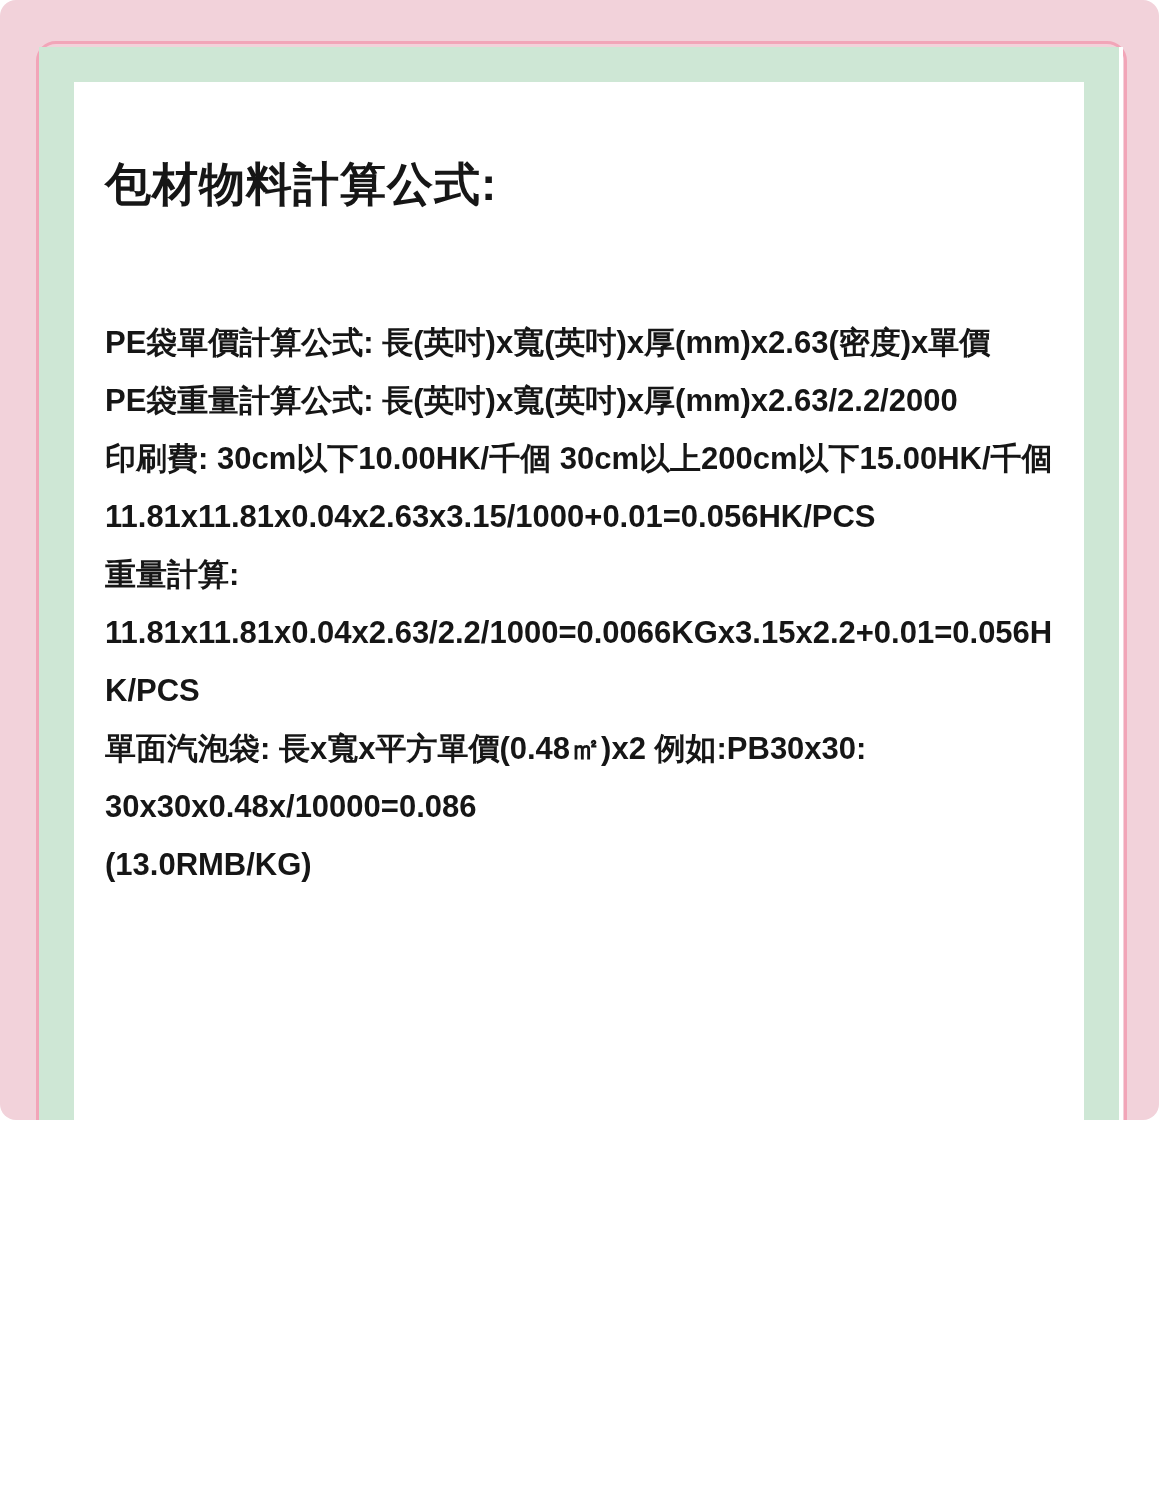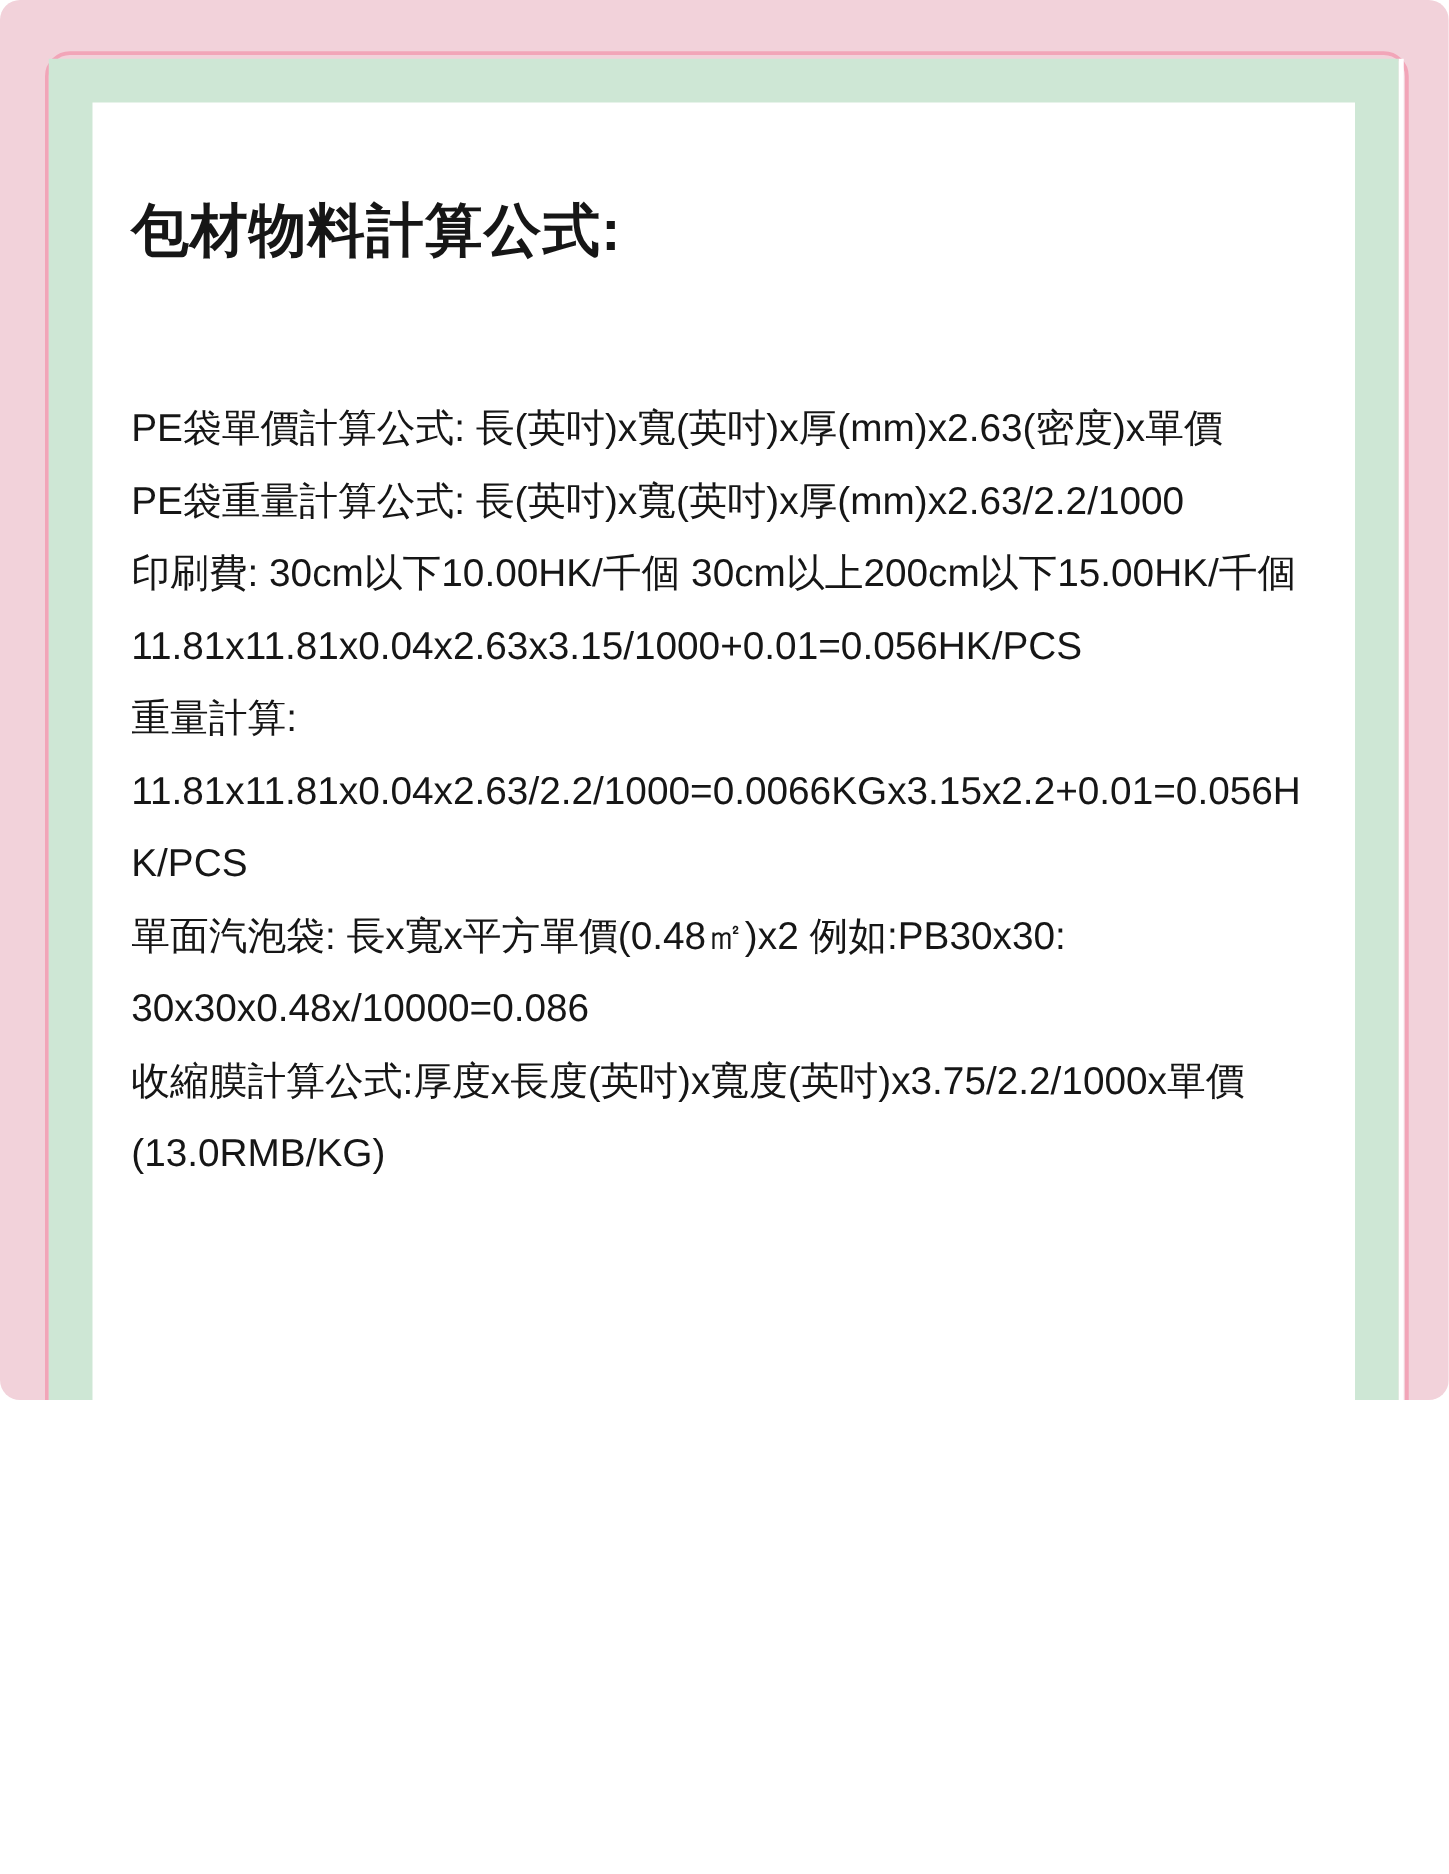--- a/index.html
+++ b/index.html
@@ -75,21 +75,21 @@
     overflow:hidden;
   }
   .page-title{
     position:absolute;left:31px;top:72px;
     font-size:46px;font-weight:700;letter-spacing:1px;
     color:var(--text);
     white-space:nowrap;
   }
   .formula-block{
     position:absolute;left:31px;top:232px;width:968px;
-    font-size:31px;font-weight:400;line-height:58px;
+    font-size:31px;font-weight:700;line-height:58px;
     color:var(--text);
   }
   .text-line{white-space:nowrap;height:58px;}
 </style>
 </head>
 <body>
 
 <div class="canvas">
 
   <div class="bottom-strip"></div>
@@ -104,26 +104,25 @@
   <div class="feather"></div>
   <div class="feather-texture"></div>
 
   <div class="green-frame"></div>
   <div class="white-sliver"></div>
 
   <div class="content-card">
     <div class="page-title">包材物料計算公式:</div>
     <div class="formula-block">
       <div class="text-line">PE袋單價計算公式: 長(英吋)x寬(英吋)x厚(mm)x2.63(密度)x單價</div>
-      <div class="text-line">PE袋重量計算公式: 長(英吋)x寬(英吋)x厚(mm)x2.63/2.2/1000</div>
+      <div class="text-line">PE袋重量計算公式: 長(英吋)x寬(英吋)x厚(mm)x2.63/2.2/2000</div>
       <div class="text-line">印刷費: 30cm以下10.00HK/千個 30cm以上200cm以下15.00HK/千個</div>
       <div class="text-line">11.81x11.81x0.04x2.63x3.15/1000+0.01=0.056HK/PCS</div>
       <div class="text-line">重量計算:</div>
       <div class="text-line">11.81x11.81x0.04x2.63/2.2/1000=0.0066KGx3.15x2.2+0.01=0.056H</div>
       <div class="text-line">K/PCS</div>
       <div class="text-line">單面汽泡袋: 長x寬x平方單價(0.48㎡)x2 例如:PB30x30:</div>
       <div class="text-line">30x30x0.48x/10000=0.086</div>
-      <div class="text-line">收縮膜計算公式:厚度x長度(英吋)x寬度(英吋)x3.75/2.2/1000x單價</div>
       <div class="text-line">(13.0RMB/KG)</div>
     </div>
   </div>
 
 </div>
 
 </body></html>

